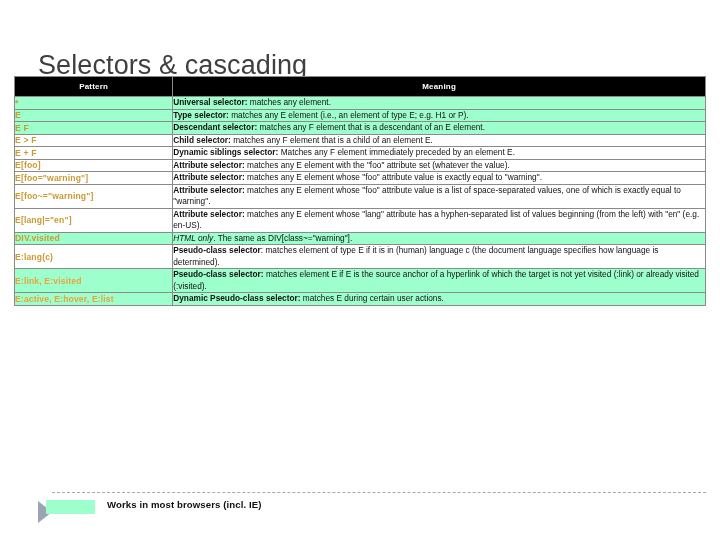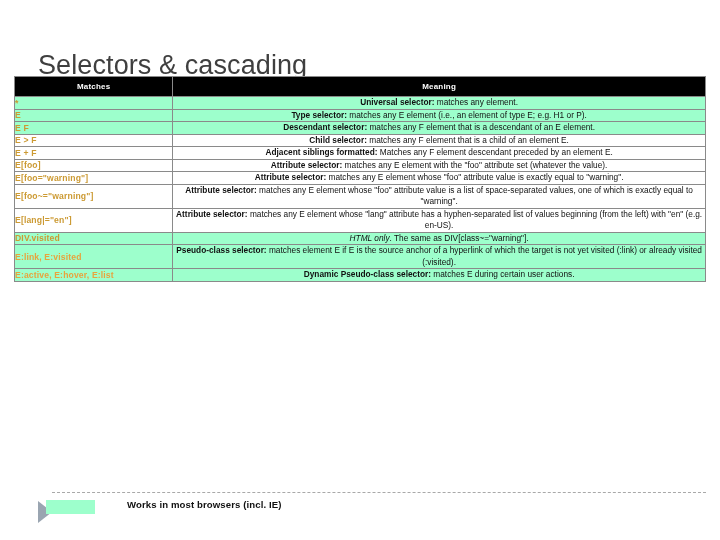--- a/index.html
+++ b/index.html
@@ -72,21 +72,20 @@
     font-weight: bold;
     font-size: 8.6px;
     padding: 4px 0 4px 9px;
     letter-spacing: 0.15px;
   }
   .cell-meaning {
     color: #111111;
     font-size: 8.3px;
     padding: 4px 6px 4px 8px;
     line-height: 11.5px;
-    text-align: center;
   }
   .cell-meaning b {
     font-weight: bold;
   }
   .cell-meaning i {
     font-style: italic;
   }
 
   tr.bg-mint > td { background: #9dffcc; }
   tr.bg-white > td { background: #ffffff; }
@@ -128,38 +127,37 @@
   }
   #legend-label {
     position: absolute;
     left: 77px;
     top: 7px;
     font-size: 9.6px;
     font-weight: bold;
     color: #111111;
     white-space: nowrap;
     letter-spacing: 0.1px;
-    margin-left: 20px;
   }
 </style>
 </head>
 <body>
 
 <div id="slide">
 
   <h1 id="slide-title">Selectors &amp; cascading</h1>
 
   <table id="selector-table">
     <colgroup>
       <col class="col-pattern">
       <col class="col-meaning">
     </colgroup>
     <thead>
       <tr class="thead-row">
-        <th>Matches</th>
+        <th>Pattern</th>
         <th>Meaning</th>
       </tr>
     </thead>
     <tbody id="table-body">
         <tr class="bg-mint">
           <td class="cell-pattern">*</td>
           <td class="cell-meaning"><b>Universal selector:</b><span> matches any element.</span></td>
         </tr>
         <tr class="bg-mint">
           <td class="cell-pattern">E</td>
@@ -168,41 +166,45 @@
         <tr class="bg-mint">
           <td class="cell-pattern">E F</td>
           <td class="cell-meaning"><b>Descendant selector:</b><span> matches any F element that is a descendant of an E element.</span></td>
         </tr>
         <tr class="bg-white">
           <td class="cell-pattern">E &gt; F</td>
           <td class="cell-meaning"><b>Child selector:</b><span> matches any F element that is a child of an element E.</span></td>
         </tr>
         <tr class="bg-white">
           <td class="cell-pattern">E + F</td>
-          <td class="cell-meaning"><b>Adjacent siblings formatted:</b><span> Matches any F element descendant preceded by an element E.</span></td>
+          <td class="cell-meaning"><b>Dynamic siblings selector:</b><span> Matches any F element immediately preceded by an element E.</span></td>
         </tr>
         <tr class="bg-white">
           <td class="cell-pattern">E[foo]</td>
           <td class="cell-meaning"><b>Attribute selector:</b><span> matches any E element with the "foo" attribute set (whatever the value).</span></td>
         </tr>
         <tr class="bg-white">
           <td class="cell-pattern">E[foo="warning"]</td>
           <td class="cell-meaning"><b>Attribute selector:</b><span> matches any E element whose "foo" attribute value is exactly equal to "warning".</span></td>
         </tr>
         <tr class="bg-white">
           <td class="cell-pattern">E[foo~="warning"]</td>
           <td class="cell-meaning"><b>Attribute selector:</b><span> matches any E element whose "foo" attribute value is a list of space-separated values, one of which is exactly equal to "warning".</span></td>
         </tr>
         <tr class="bg-white">
           <td class="cell-pattern">E[lang|="en"]</td>
           <td class="cell-meaning"><b>Attribute selector:</b><span> matches any E element whose "lang" attribute has a hyphen-separated list of values beginning (from the left) with "en" (e.g. en-US).</span></td>
         </tr>
         <tr class="bg-mint">
           <td class="cell-pattern">DIV.visited</td>
           <td class="cell-meaning"><i>HTML only</i><span>. The same as DIV[class~="warning"].</span></td>
+        </tr>
+        <tr class="bg-white">
+          <td class="cell-pattern">E:lang(c)</td>
+          <td class="cell-meaning"><b>Pseudo-class selector</b><span>: matches element of type E if it is in (human) language c (the document language specifies how language is determined).</span></td>
         </tr>
         <tr class="bg-mint orange">
           <td class="cell-pattern">E:link, E:visited</td>
           <td class="cell-meaning"><b>Pseudo-class selector:</b><span> matches element E if E is the source anchor of a hyperlink of which the target is not yet visited (:link) or already visited (:visited).</span></td>
         </tr>
         <tr class="bg-mint orange">
           <td class="cell-pattern">E:active, E:hover, E:list</td>
           <td class="cell-meaning"><b>Dynamic Pseudo-class selector:</b><span> matches E during certain user actions.</span></td>
         </tr>
       </tbody>

